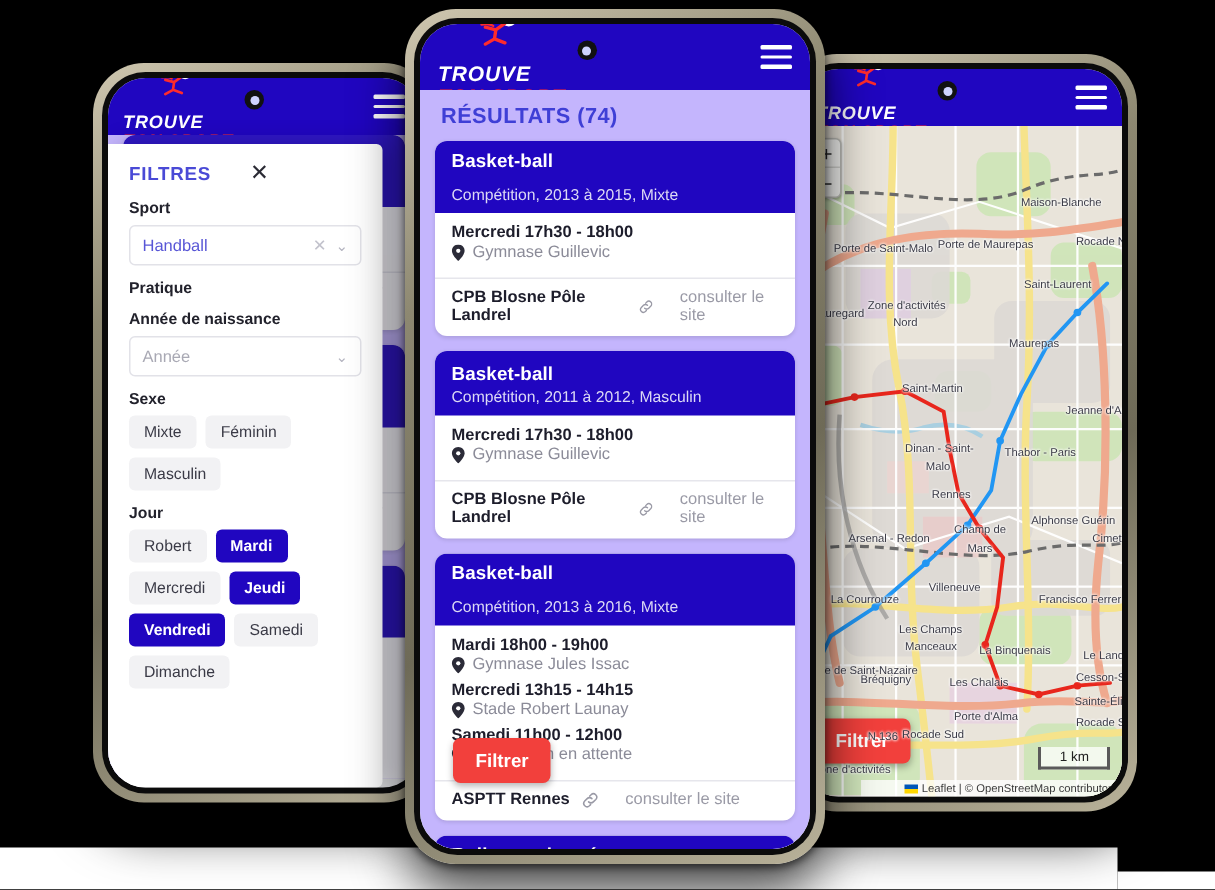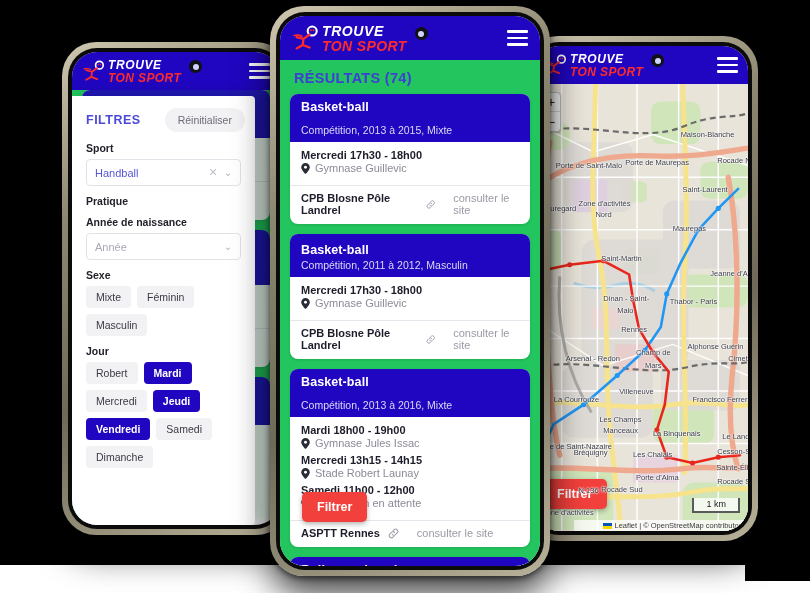--- a/index.html
+++ b/index.html
@@ -50,21 +50,21 @@
 
   
   .appbar {
     position: relative;
     height: 44px;
     background: #2006c0;
     display: flex; align-items: center;
     padding: 0 12px;
   }
   .appbar.small { height: 38px; padding: 0 10px; }
-  .logo { display: flex; align-items: center; gap: 0; }
+  .logo { display: flex; align-items: center; gap: 10px; flex-direction: column; }
   .runner { width: 30px; height: 26px; flex: 0 0 auto; }
   .logo-text { line-height: 1; }
   .logo-l1 {
     display: block; color: #ffffff; font-weight: bold; font-style: italic;
     font-size: 14px; letter-spacing: .6px;
   }
   .logo-l2 {
     display: block; color: #ff2b2b; font-weight: bold; font-style: italic;
     font-size: 14px; letter-spacing: .4px; margin-top: 1px; text-align: center;
   }
@@ -79,21 +79,21 @@
   }
   .badge-dot i {
     width: 6px; height: 6px; border-radius: 50%;
     background: #cfd3ff; display:block;
   }
 
   .burger { margin-left: auto; width: 21px; display: flex; flex-direction: column; gap: 4px; cursor: pointer; }
   .burger span { display: block; height: 2.5px; background: #ffffff; border-radius: 1px; }
 
   
-  .results-body { background: #22c55e; height: calc(100% - 44px); overflow: hidden; position: relative; }
+  .results-body { background: #c4b5fd; height: calc(100% - 44px); overflow: hidden; position: relative; }
   .results-title {
     color: #3f3fd6; font-size: 14.5px; font-weight: bold;
     padding: 10px 14px 8px 14px; letter-spacing: .3px;
   }
   .card {
     background: #ffffff;
     margin: 0 10px 10px 10px;
     border-radius: 8px;
     box-shadow: 0 1px 3px rgba(0,0,0,.13);
     overflow: hidden;
@@ -585,21 +585,20 @@
                     </div>
                   </div>
                 </div>
               </div>
             </div>
         </div>
 
         <div class="filters-panel">
           <div class="filters-head">
             <span class="filters-title">FILTRES</span>
-            <button class="reset-btn">Réinitialiser</button>
             <span class="close-x">✕</span>
           </div>
 
           <div class="fld-label">Sport</div>
           <div class="select-box">
             <span class="select-val">Handball</span>
             <span class="sel-clear">✕</span>
             <span class="chev">⌄</span>
           </div>
 

